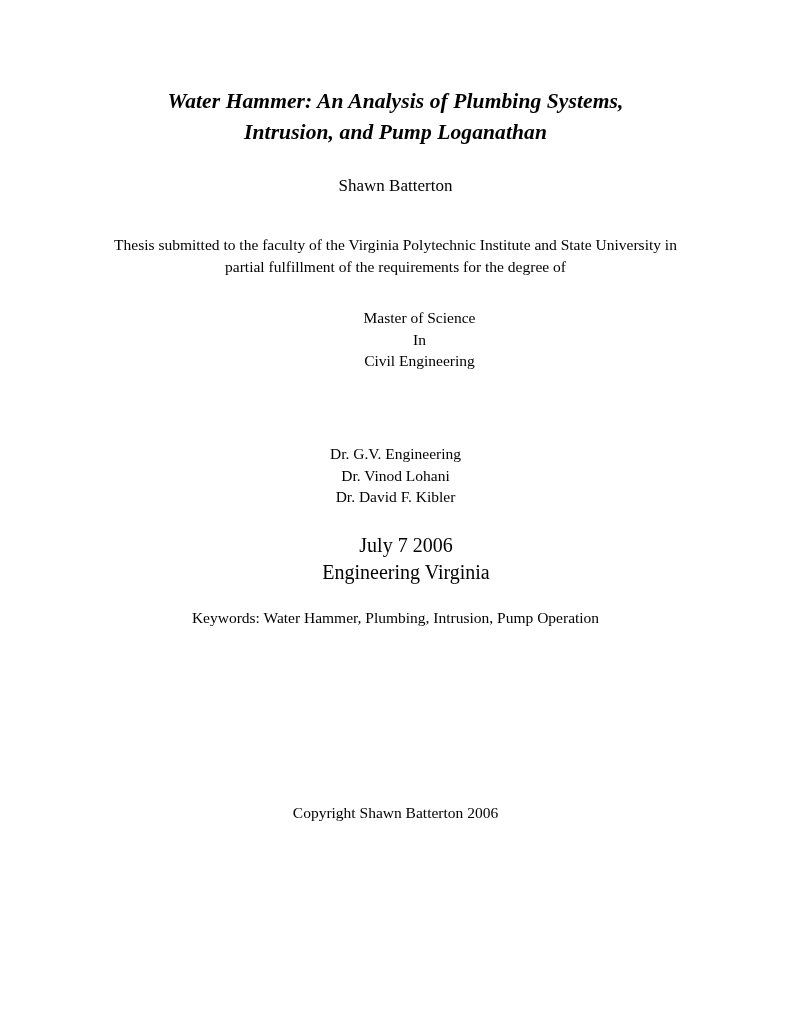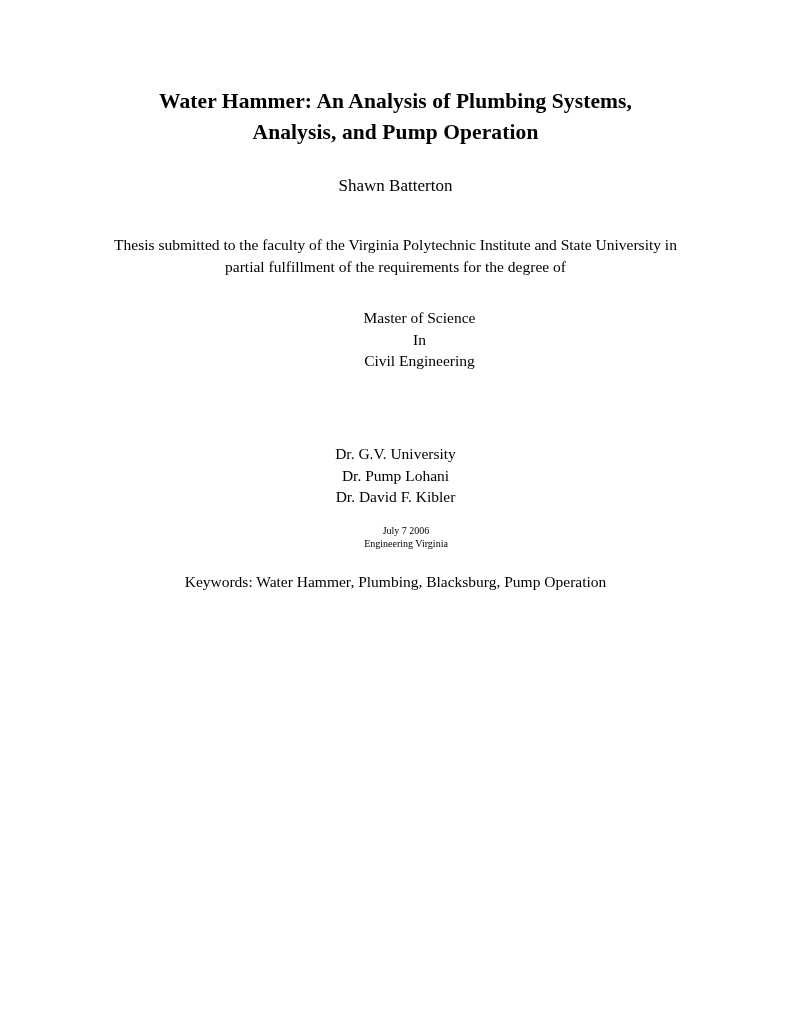--- a/index.html
+++ b/index.html
@@ -19,20 +19,21 @@
     width: 791px;
     height: 1024px;
     box-sizing: border-box;
     padding: 0;
     position: relative;
   }
   .title-block {
     margin-top: 86px;
     text-align: center;
     padding: 0 100px;
+    font-style: italic;
   }
   .title-line {
     font-size: 21.5px;
     font-weight: bold;
     line-height: 1.45;
     letter-spacing: 0.1px;
   }
   .author {
     margin-top: 28px;
     text-align: center;
@@ -52,23 +53,23 @@
     line-height: 1.38;
     margin-left: 48px;
   }
   .committee-block {
     margin-top: 72px;
     text-align: center;
     font-size: 15.5px;
     line-height: 1.38;
   }
   .date-block {
-    margin-top: 16px;
+    margin-top: 24px;
     text-align: center;
-    font-size: 10px;
+    font-size: 20px;
     line-height: 1.38;
     padding-left: 21px;
   }
   .keywords {
     margin-top: 22px;
     text-align: center;
     font-size: 15.5px;
   }
   .copyright {
     margin-top: 177px;
@@ -79,40 +80,41 @@
     display: block;
   }
 </style>
 </head>
 <body>
 
 <div class="page">
 
   <div class="title-block">
     <span class="title-line line">Water Hammer:  An Analysis of Plumbing Systems,</span>
-    <span class="title-line line">Analysis, and Pump Operation</span>
+    <span class="title-line line">Intrusion, and Pump Loganathan</span>
   </div>
 
   <div class="author">Shawn Batterton</div>
 
   <div class="thesis-statement">Thesis submitted to the faculty of the Virginia Polytechnic Institute and State University in partial fulfillment of the requirements for the degree of</div>
 
   <div class="degree-block">
     <span class="line">Master of Science</span>
     <span class="line">In</span>
     <span class="line">Civil Engineering</span>
   </div>
 
   <div class="committee-block">
-    <span class="line">Dr. G.V. University</span>
-    <span class="line">Dr. Pump Lohani</span>
+    <span class="line">Dr. G.V. Engineering</span>
+    <span class="line">Dr. Vinod Lohani</span>
     <span class="line">Dr. David F. Kibler</span>
   </div>
 
   <div class="date-block">
     <span class="line">July 7 2006</span>
     <span class="line">Engineering Virginia</span>
   </div>
 
-  <div class="keywords">Keywords: Water Hammer, Plumbing, Blacksburg, Pump Operation</div>
+  <div class="keywords">Keywords: Water Hammer, Plumbing, Intrusion, Pump Operation</div>
 
+  <div class="copyright">Copyright Shawn Batterton 2006</div>
 
 </div>
 
 </body></html>

